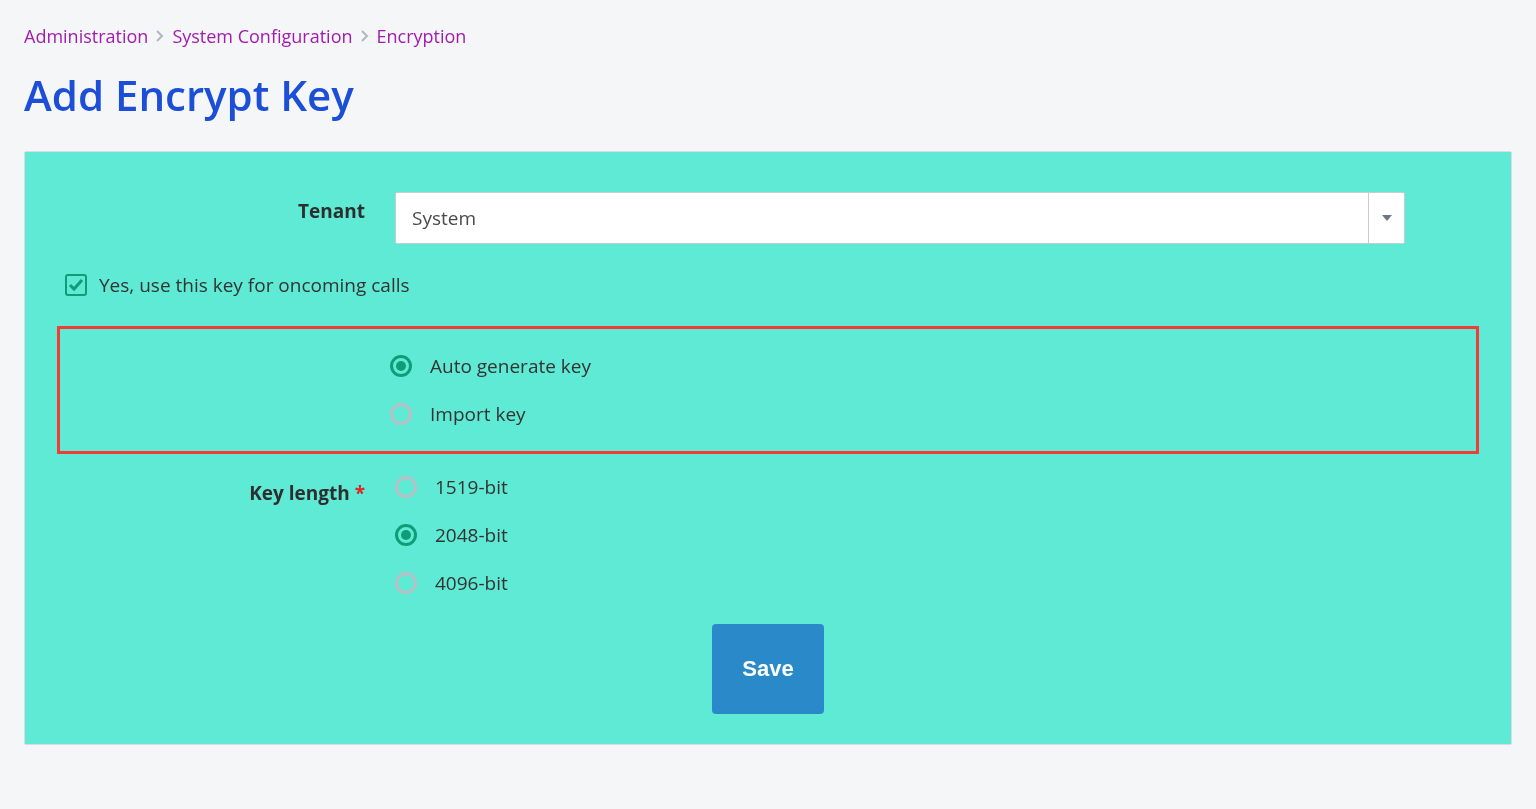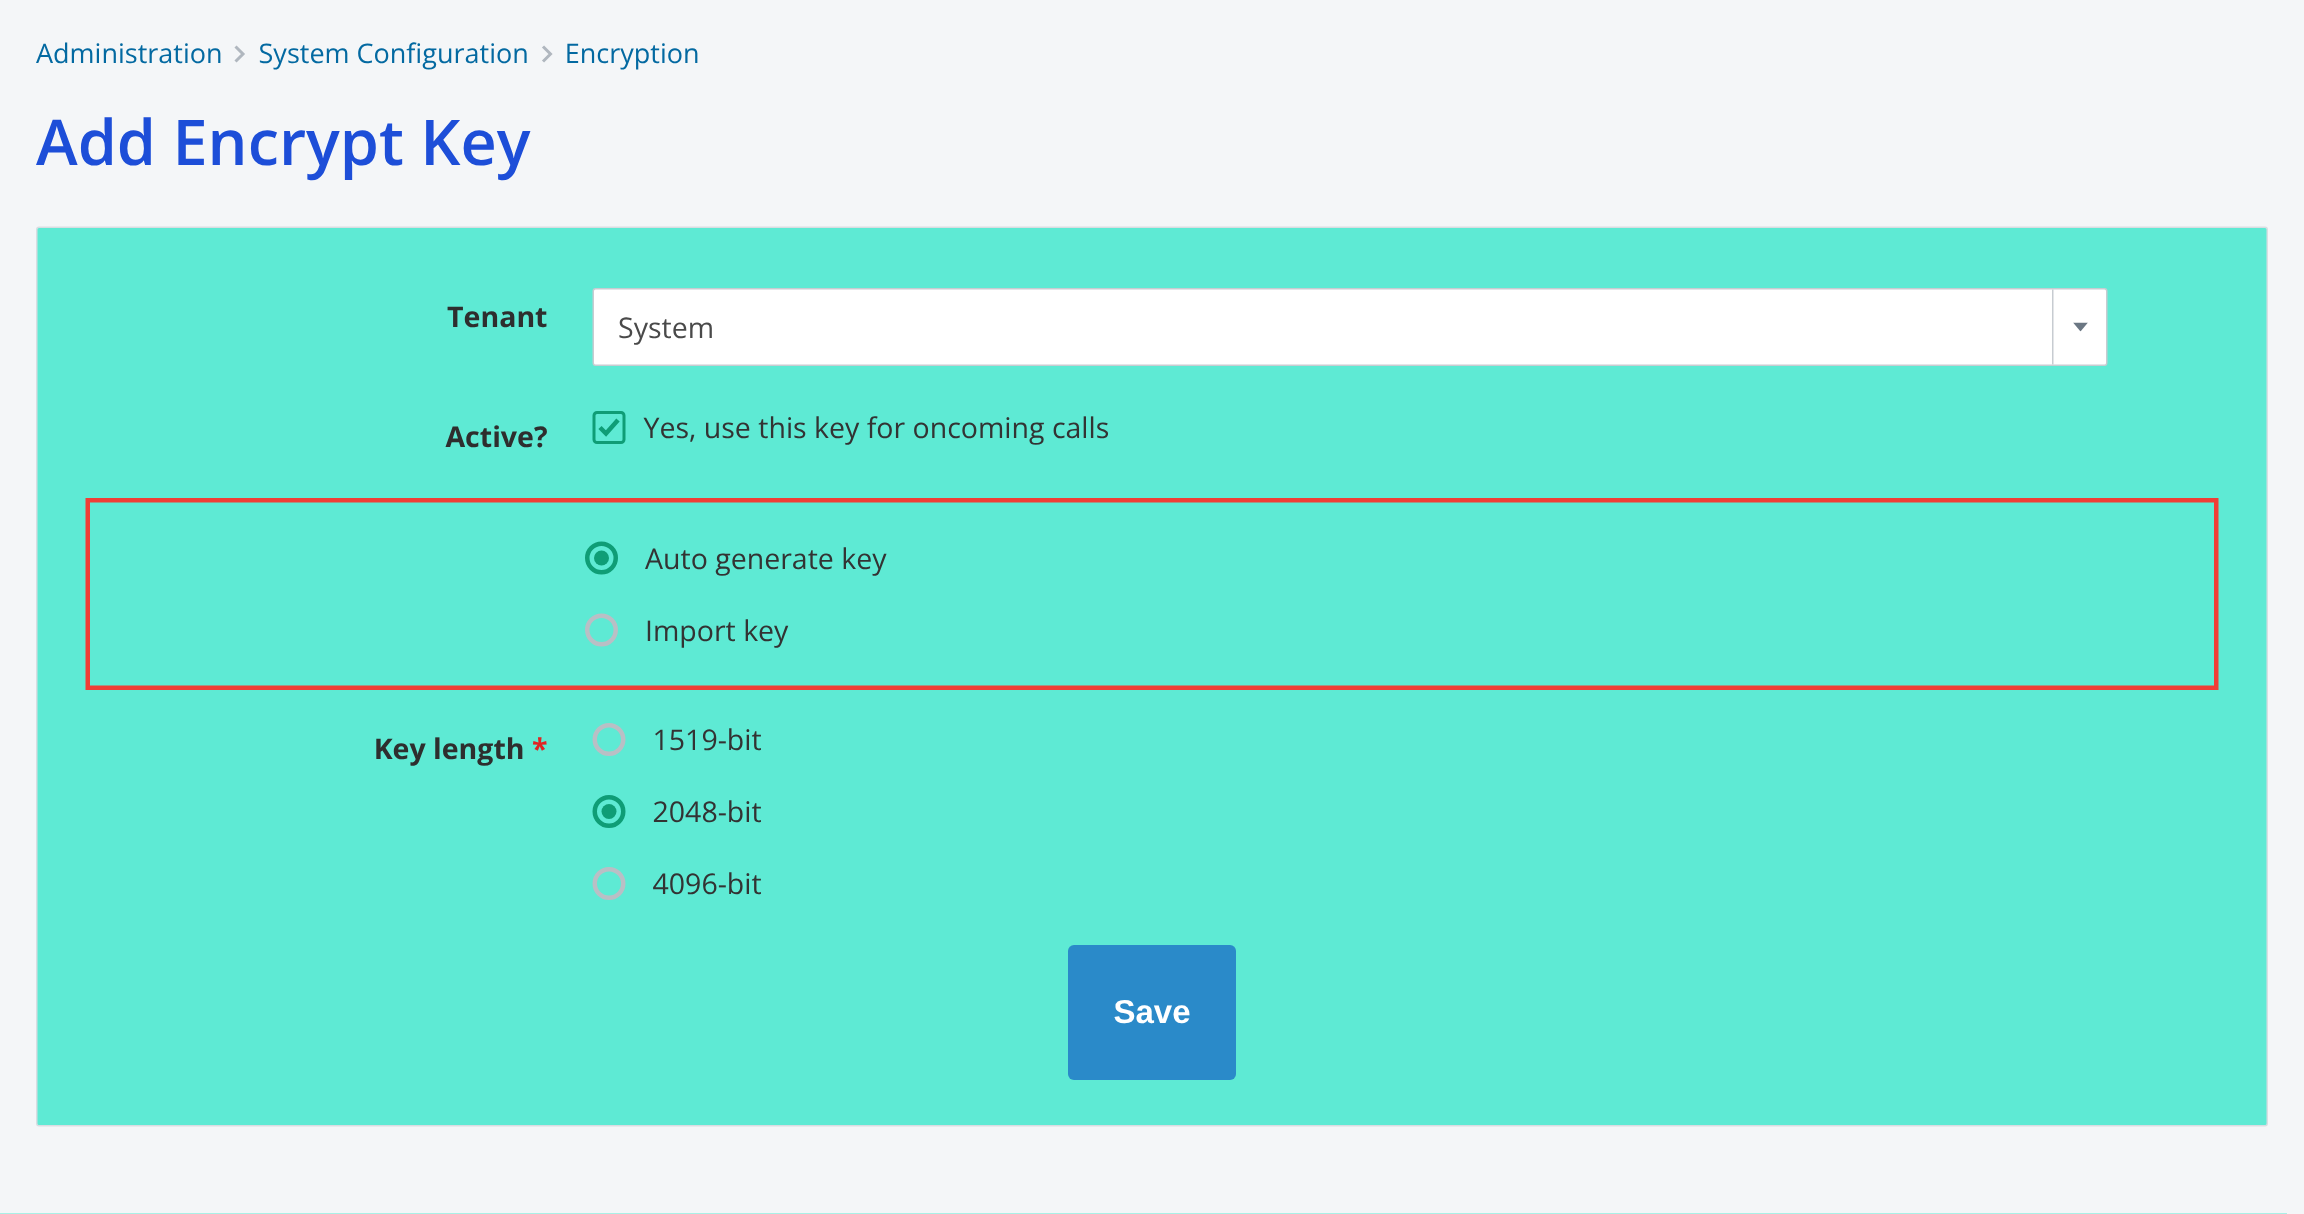--- a/index.html
+++ b/index.html
@@ -16,21 +16,21 @@
   }
   .breadcrumb {
     font-size: 18px;
     color: #7d8a97;
     display: flex;
     align-items: center;
     gap: 8px;
     margin-bottom: 18px;
   }
   .breadcrumb a {
-    color: #0369a1;
+    color: #a21caf;
     text-decoration: none;
   }
   .breadcrumb .sep {
     color: #b0b7bf;
     font-size: 16px;
   }
   h1.page-title {
     font-size: 42px;
     font-weight: 600;
     color: #1d4ed8;
@@ -211,21 +211,20 @@
               <svg viewBox="0 0 10 6">
                   <path d="M0 0 L5 6 L10 0 Z"></path>
                 </svg>
             </span>
           </div>
         </div>
       </div>
     </div>
 
     <div class="form-row">
-      <div class="label-col">Active?</div>
       <div class="input-col">
         <div class="checkbox-row">
           <span class="checkbox">
             <svg viewBox="0 0 16 14">
                 <path d="M2 7 L6 11 L14 2"></path>
               </svg>
           </span>
           <span>Yes, use this key for oncoming calls</span>
         </div>
       </div>

